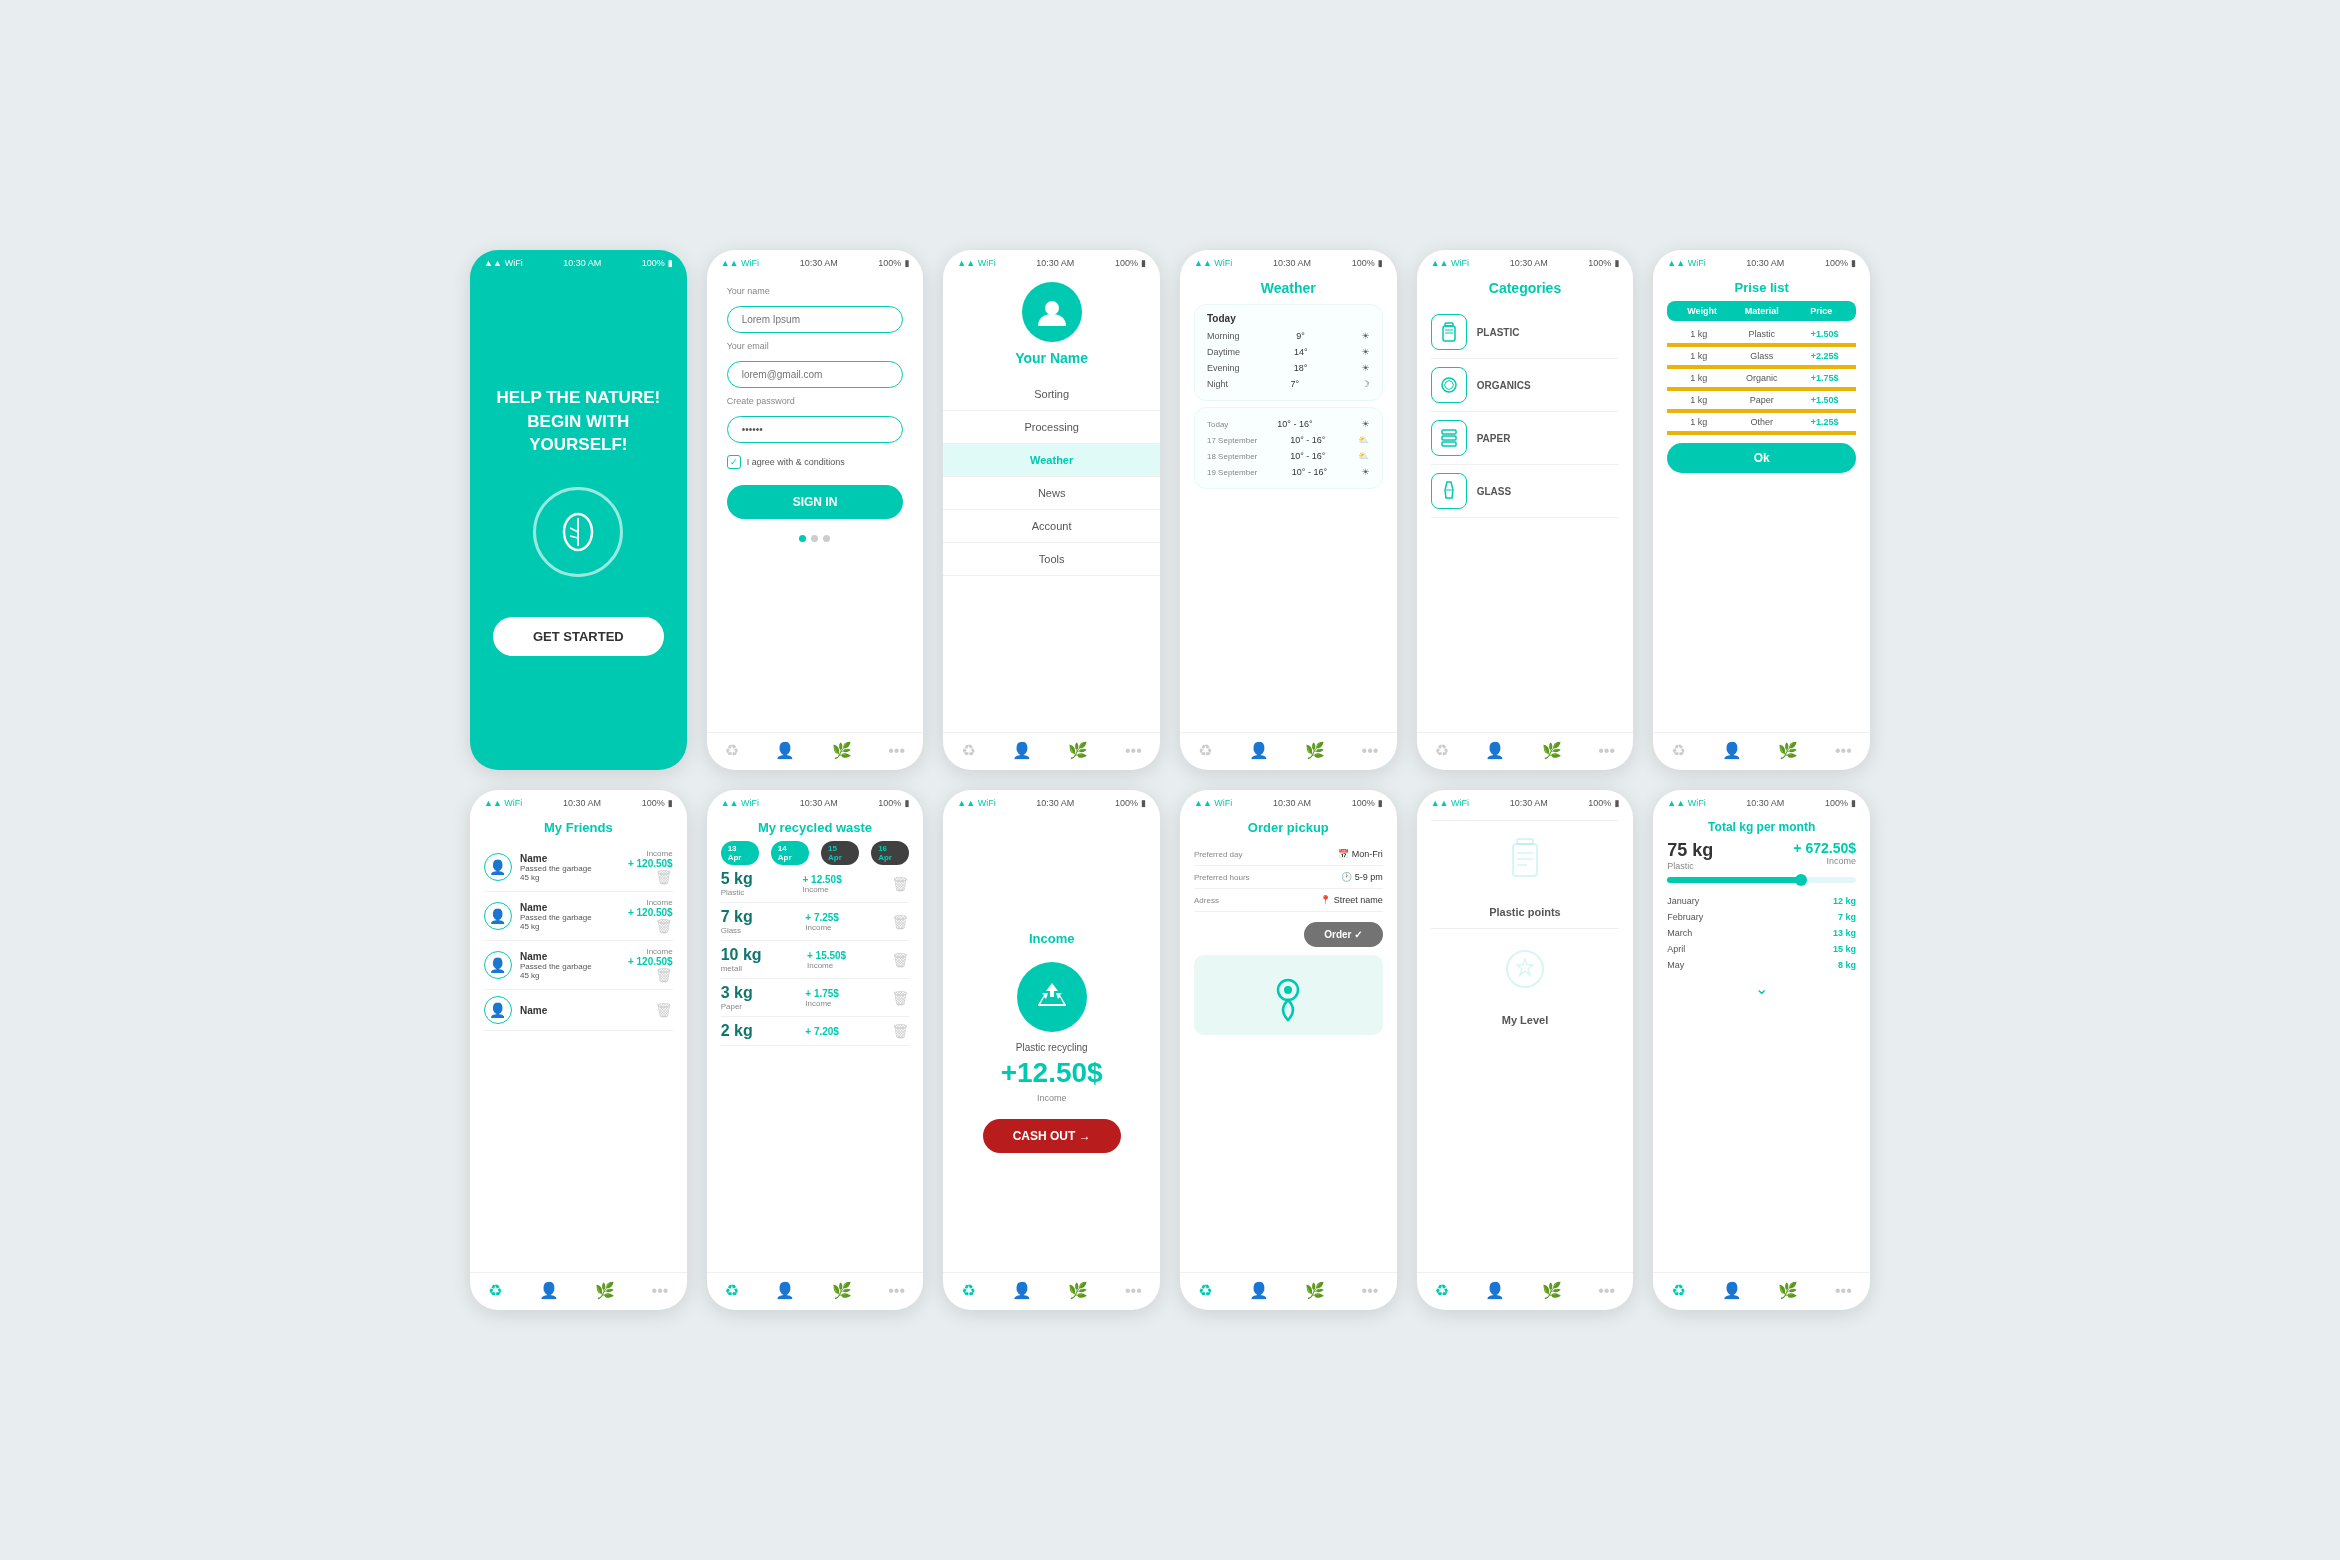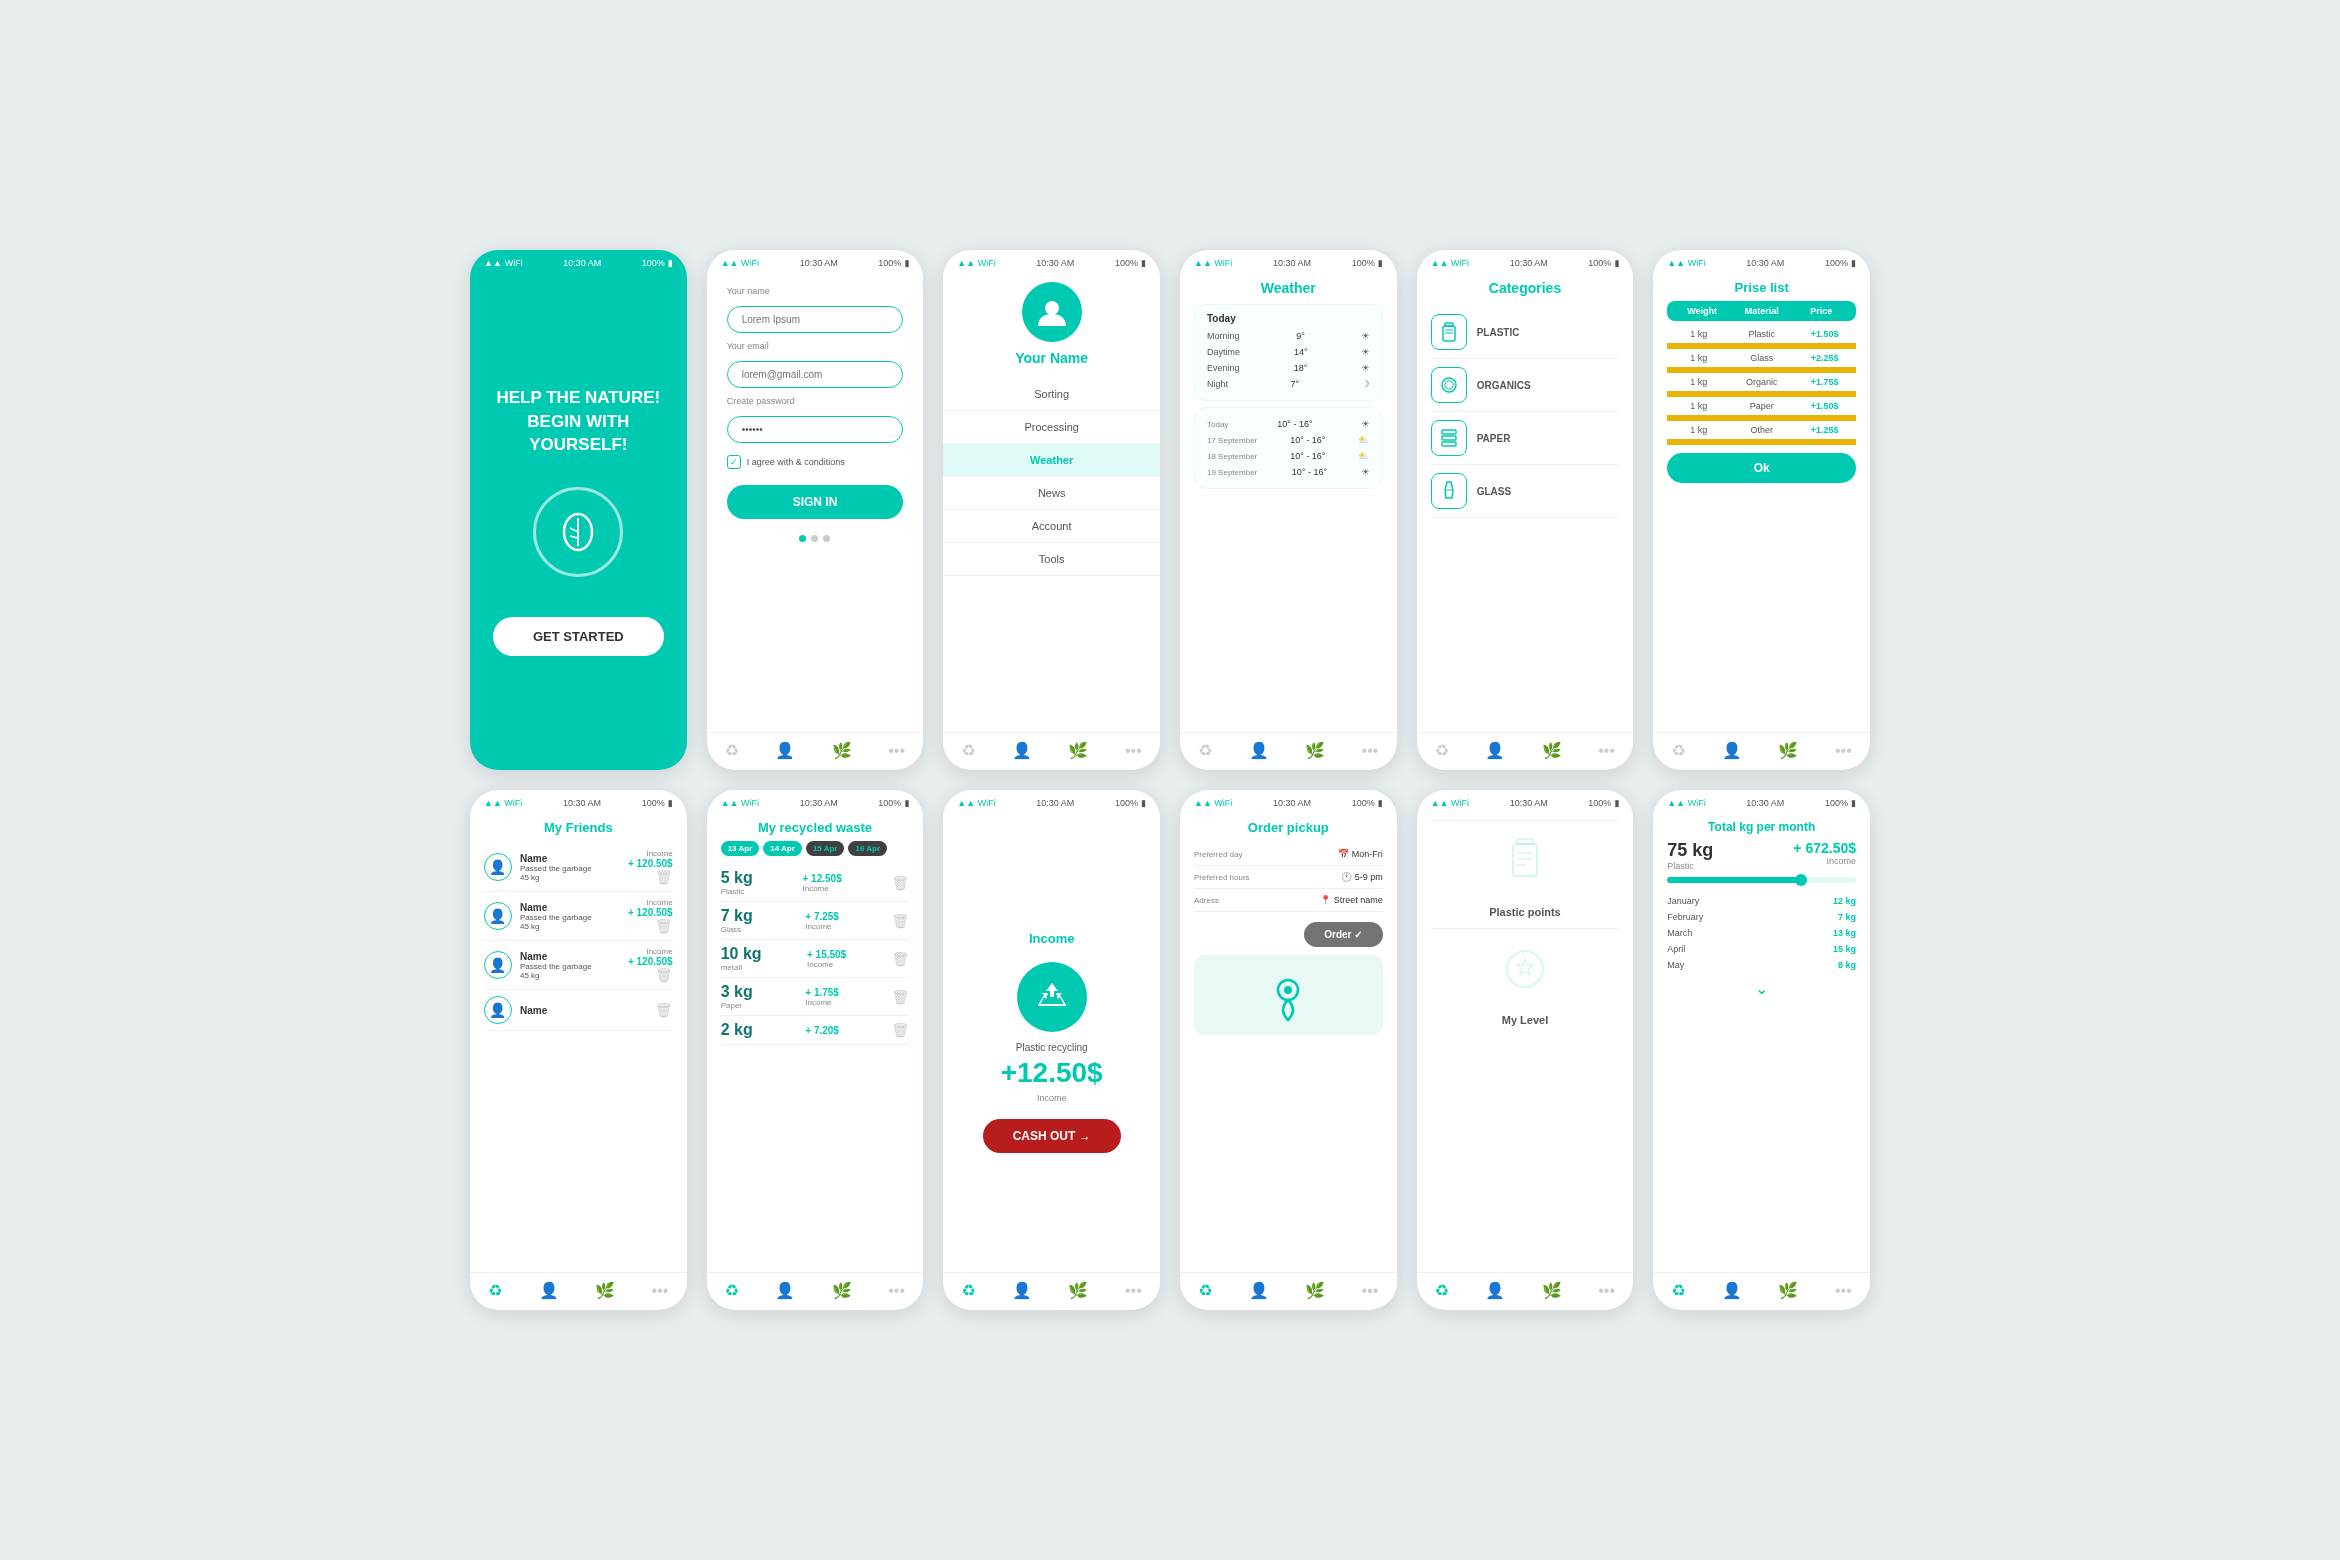--- a/index.html
+++ b/index.html
@@ -285,21 +285,21 @@
     .price-header-cell {
       font-size: 9px;
       color: #fff;
       font-weight: 600;
       text-align: center;
     }
     .price-row {
       display: grid;
       grid-template-columns: 1fr 1fr 1fr;
       padding: 4px 0;
-      border-bottom: 6px solid #eab308;
+      border-bottom: 4px solid #eab308;
       font-size: 9px;
       color: #555;
     }
     .price-row-cell { text-align: center; }
     .price-plus { color: #00c9b1; font-weight: 600; }
     .ok-btn {
       background: #00c9b1;
       color: #fff;
       border: none;
       border-radius: 20px;
@@ -356,22 +356,21 @@
     }
     .recycled-title {
       font-size: 13px;
       font-weight: 700;
       color: #00c9b1;
       text-align: center;
       margin-bottom: 6px;
     }
     .date-tabs {
       display: flex;
-      gap: 4px;
-      margin-bottom: 8px;
+      gap: 12px;
     }
     .date-tab {
       background: #00c9b1;
       color: #fff;
       border-radius: 12px;
       padding: 3px 7px;
       font-size: 8px;
       font-weight: 600;
       cursor: pointer;
     }

